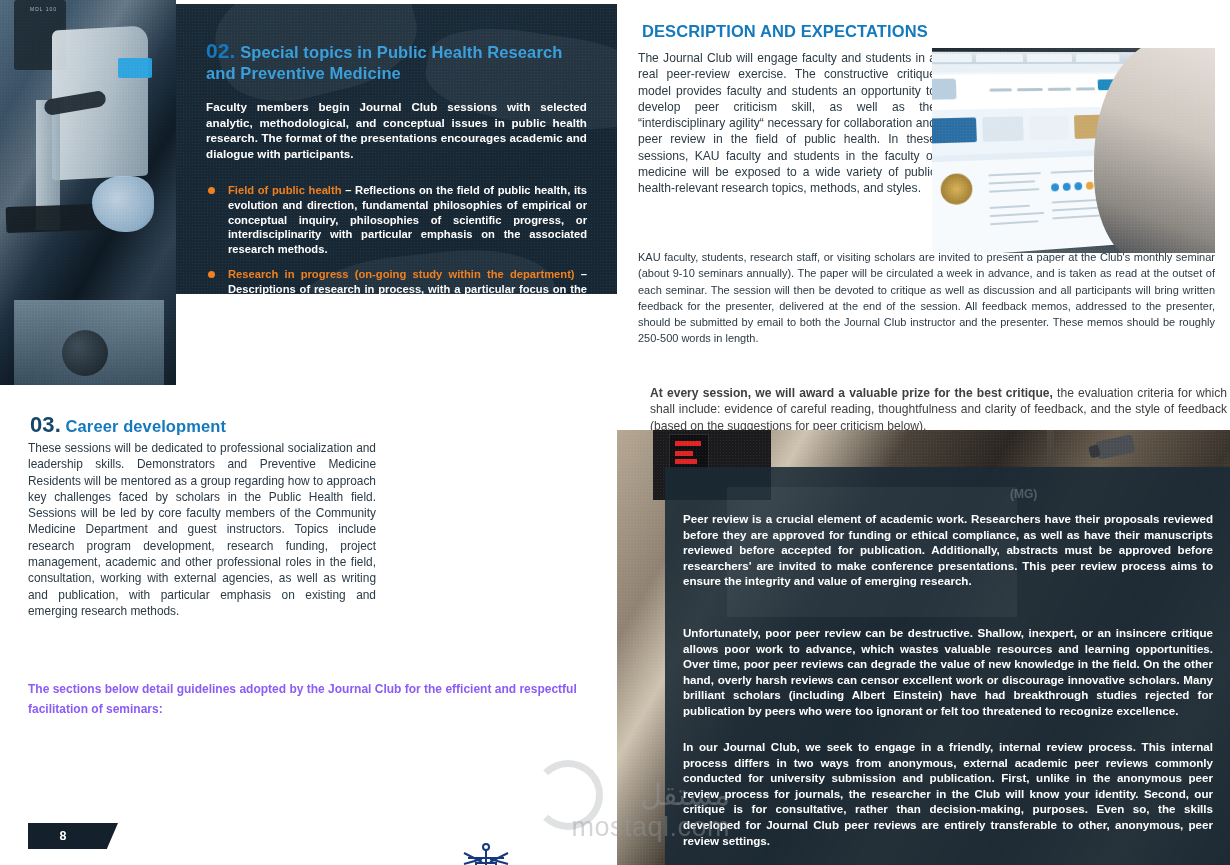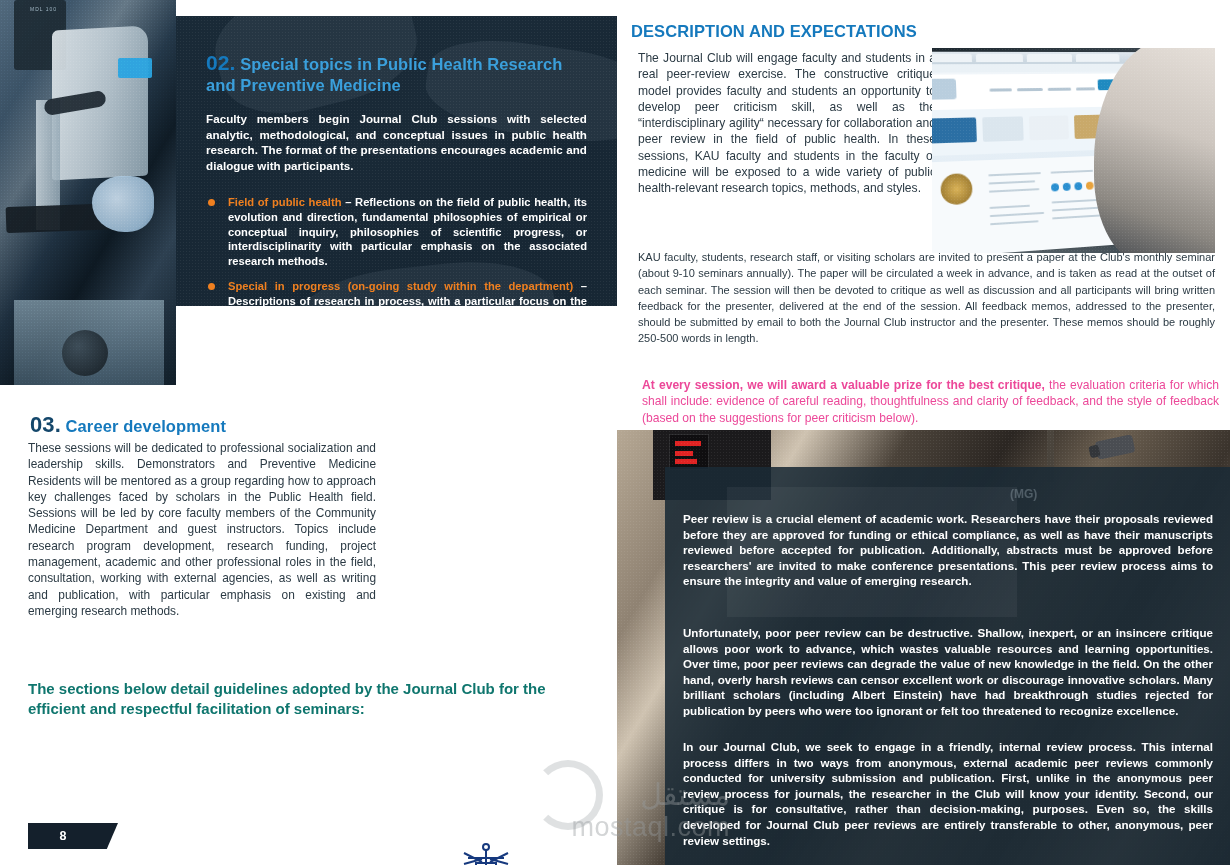--- a/index.html
+++ b/index.html
@@ -66,21 +66,21 @@
     position:absolute;left:30px;top:6px;font-size:5px;color:#9fb4c1;letter-spacing:1px;
   }
   #left-photo .noise{
     position:absolute;inset:0;
     background-image:radial-gradient(rgba(255,255,255,.10) 1px, transparent 1px);
     background-size:3px 3px;
     mix-blend-mode:overlay;
   }
 
   #dark-panel{
-    position:absolute;left:176px;top:16px;width:441px;height:290px;
+    position:absolute;left:176px;top:4px;width:441px;height:290px;
     background:
       linear-gradient(180deg, rgba(23,38,51,.90), rgba(22,37,50,.95)),
       linear-gradient(135deg,#33505f 0%,#24404f 25%,#3b5a6b 45%,#1d3443 70%,#2c4a5b 100%);
     overflow:hidden;
   }
   #dark-panel .ghost{
     position:absolute;opacity:.07;background:#cfe0ea;border-radius:40%;
   }
   #dark-panel .g1{left:40px;top:-30px;width:200px;height:120px;transform:rotate(-14deg);}
   #dark-panel .g2{left:250px;top:30px;width:230px;height:90px;transform:rotate(8deg);}
@@ -127,21 +127,21 @@
   p.career-body{
     position:absolute;left:28px;top:55px;width:348px;margin:0;
     color:#2b3a44;font-size:11.9px;line-height:16.3px;text-align:justify;
     font-weight:normal;
   }
 
   #kau-logo{position:absolute;left:398px;top:446px;width:176px;height:165px;}
 
   p.orange-lead{
     position:absolute;left:28px;top:294px;width:556px;margin:0;
-    color:#0f766e;font-size:15px;line-height:20px;font-weight:bold;
+    color:#8b5cf6;font-size:12px;line-height:20px;font-weight:bold;
   }
   h1.big-title{
     position:absolute;left:28px;top:344px;width:560px;margin:0;
     color:#1579bd;font-size:26px;line-height:31px;font-weight:bold;
     letter-spacing:-.2px;
   }
 
   
   #footer{position:absolute;left:28px;top:823px;width:565px;height:26px;}
   #footer .pagebox{
@@ -156,21 +156,21 @@
   #footer .bar{
     position:absolute;left:72px;top:0;width:493px;height:26px;background:#1f8ac0;
     clip-path:polygon(12px 0,100% 0,100% 100%,0 100%);
     display:flex;align-items:center;justify-content:center;
   }
   #footer .url{color:#fff;font-size:9.5px;font-weight:bold;letter-spacing:.1px;}
 
   
   #right-top{position:absolute;left:617px;top:0;width:613px;height:430px;background:#fff;}
   h2.desc-head{
-    position:absolute;left:14px;top:22px;margin:0;font-size:16.5px;
+    position:absolute;left:25px;top:22px;margin:0;font-size:16.5px;
     font-weight:bold;color:#1579bd;letter-spacing:.1px;
   }
   #desc-p1{
     position:absolute;left:21px;top:50px;width:298px;margin:0;
     color:#2b3a44;font-size:12.1px;line-height:16.3px;text-align:justify;
   }
   #laptop-img{
     position:absolute;left:315px;top:48px;width:283px;height:205px;
     background:linear-gradient(160deg,#1f2b33 0%,#46525b 35%,#6f7c84 70%,#2a343b 100%);
     overflow:hidden;
@@ -207,22 +207,22 @@
   #laptop-img .noise{
     position:absolute;inset:0;
     background-image:radial-gradient(rgba(255,255,255,.08) 1px, transparent 1px);
     background-size:3px 3px;
   }
   #desc-p2{
     position:absolute;left:21px;top:249px;width:577px;margin:0;
     color:#2b3a44;font-size:11px;line-height:16.3px;text-align:justify;
   }
   #desc-p3{
-    position:absolute;left:21px;top:373px;width:577px;margin:4px;
-    color:#ec4899;font-size:12.1px;line-height:16.3px;text-align:justify;
+    position:absolute;left:21px;top:373px;width:577px;margin:12px;
+    color:#404040;font-size:12.1px;line-height:16.3px;text-align:justify;
   }
   #desc-p3 b{font-weight:bold;}
 
   
   #right-bottom{
     position:absolute;left:617px;top:430px;width:613px;height:435px;
     background:
       linear-gradient(120deg,#b6a894 0%,#8f8272 14%,#cfc3b1 22%,#4a4239 34%,#2b2622 46%,#6b5f50 58%,#3a332c 72%,#7d7062 86%,#2e2823 100%);
     overflow:hidden;
   }
@@ -327,21 +327,21 @@
     </h2>
     <p class="panel-body">Faculty members begin Journal Club sessions with selected analytic, methodological, and conceptual issues in public health research. The format of the presentations encourages academic and dialogue with participants.</p>
 
     <ul class="bullets">
       <li>
         <span class="dot"></span>
         <span class="lead">Field of public health</span><span>  –  Reflections on the field of public health, its evolution and direction, fundamental philosophies of empirical or conceptual inquiry, philosophies of scientific progress, or interdisciplinarity with particular emphasis on the associated  research  methods.</span>
       </li>
       <li>
         <span class="dot"></span>
-        <span class="lead">Special in progress (on-going study within the department)</span><span> – Descriptions of research in process, with a particular focus on the methodological, conceptual, commonly and other challenges of the research process.</span>
+        <span class="lead">Research in progress (on-going study within the department)</span><span> – Descriptions of research in process, with a particular focus on the methodological, conceptual, commonly and other challenges of the research process.</span>
       </li>
     </ul>
   </div>
 </div>
 
 <div id="left-lower">
 
   <h2 class="sec-head-dark">
     <span class="num">03.</span>
     <span>Career development</span>

